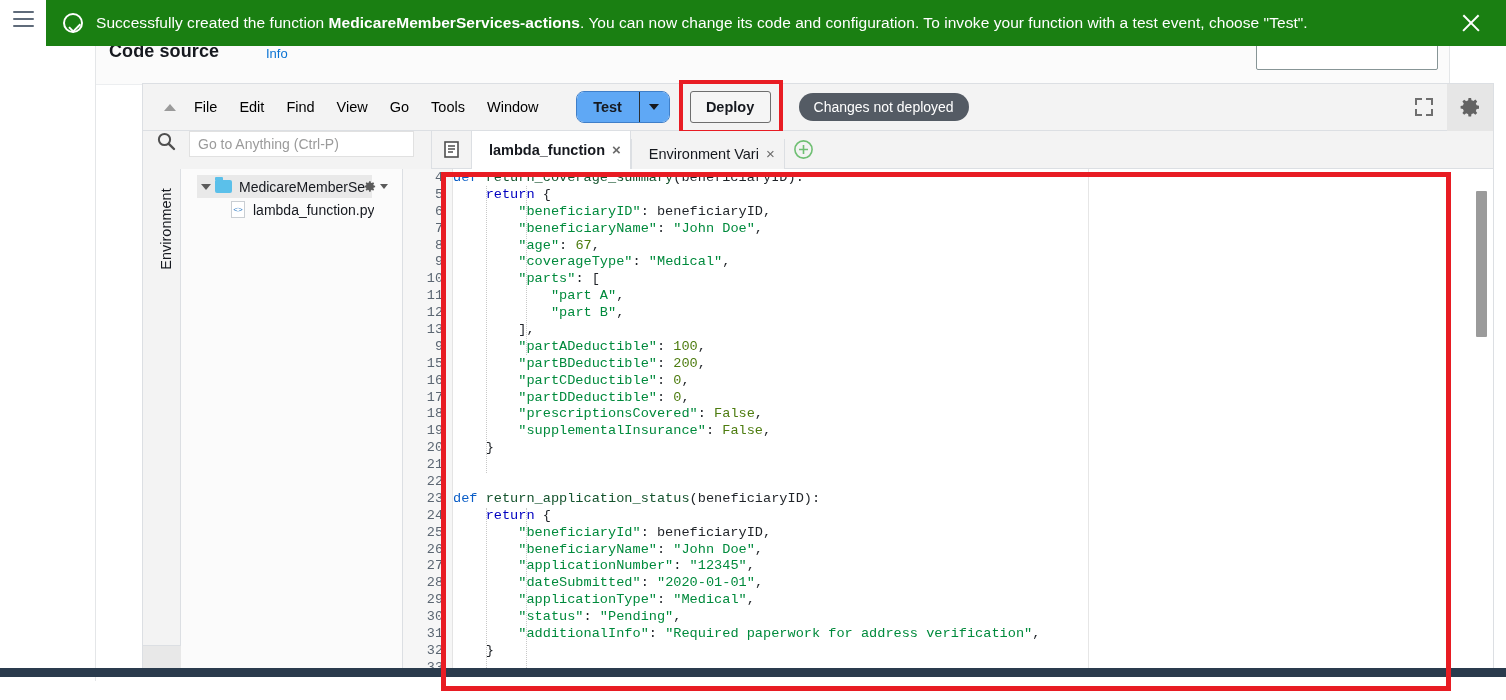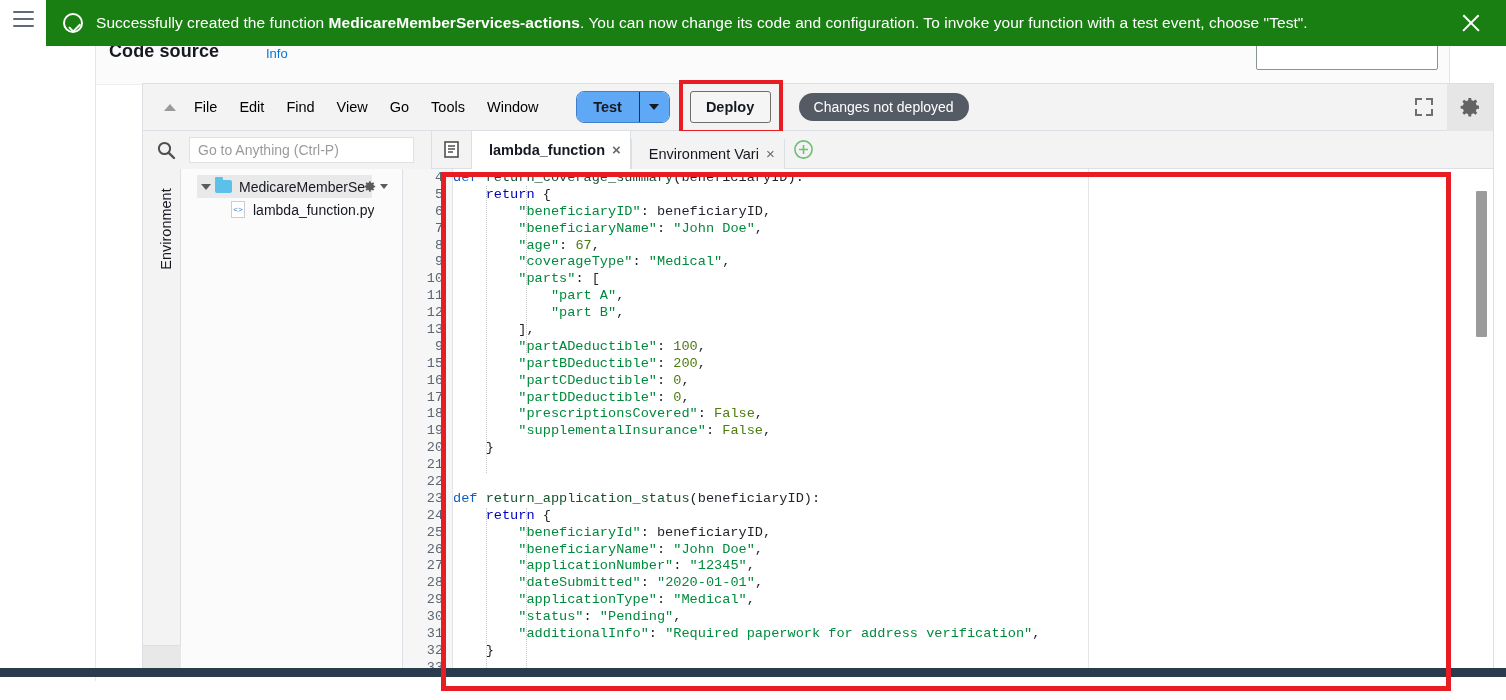--- a/index.html
+++ b/index.html
@@ -160,21 +160,21 @@
     display:flex; align-items:center; justify-content:center; cursor:pointer;
   }
 
   
   .ide-row2 {
     position:absolute; left:0; top:47px; width:100%; height:38px;
     background:#f3f3f3; border-bottom:1px solid #dcdfe3;
     display:flex; align-items:center;
   }
   .search-zone {
-    width:289px; height:38px; display:flex; align-items:center;
+    width:289px; height:38px; display:flex; align-items:flex-start;
     border-right:1px solid #dcdfe3; background:#f3f3f3;
   }
   .icon-search { width:46px; display:flex; justify-content:center; align-items:center; }
   .search-input {
     width:225px; height:26px; background:#ffffff; border:1px solid #e1e1e1;
     font-size:14px; color:#9b9b9b; padding:0 8px; font-family:"Liberation Sans", sans-serif;
     outline:none;
   }
   .search-input::placeholder { color:#9b9b9b; }
 

